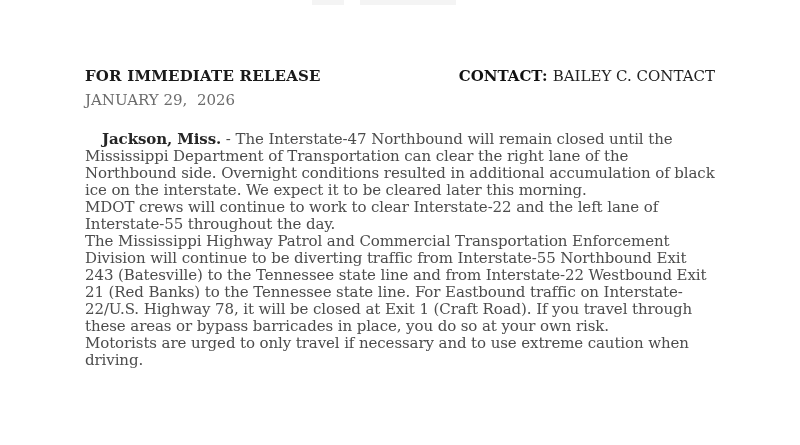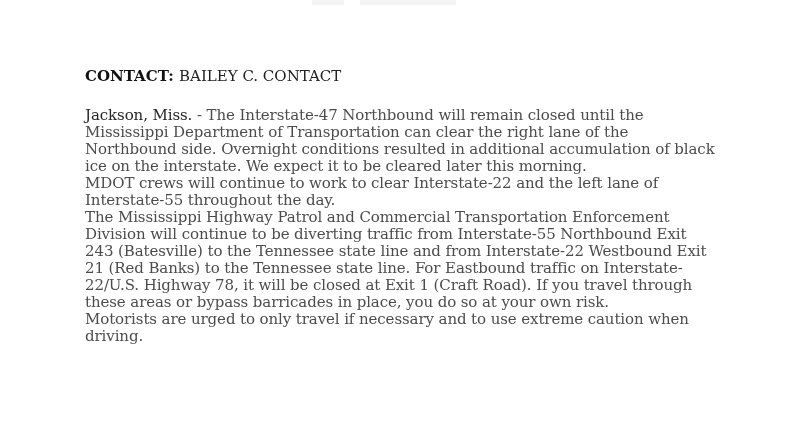--- a/index.html
+++ b/index.html
@@ -72,33 +72,38 @@
   }
   .body-copy { margin-top: 22px; }
   .para {
     font-size: 15px;
     line-height: 17px;
     color: #4c4c4c;
     letter-spacing: -0.1px;
   }
   .para + .para { }
   .lead-in {
-    font-weight: normal;
+    font-weight: bold;
     color: #262626;
+    margin-left: 17px;
   }
 </style>
 </head>
 <body>
 
 <div class="artifact-strip strip-1"></div>
 <div class="artifact-strip strip-2"></div>
 
 <div class="page">
 
   <div class="header-row">
+    <div class="header-left">
+      <div class="release-label">FOR IMMEDIATE RELEASE</div>
+      <div class="date-line">JANUARY 29,  2026</div>
+    </div>
     <div class="header-right">
       <div class="contact-line"><span class="hdr-label">CONTACT</span><span class="hdr-colon">: </span><span>BAILEY C. CONTACT</span></div>
     </div>
   </div>
 
 
   <div class="body-copy">
     <p class="para"><span class="lead-in">Jackson, Miss.</span><span> - The Interstate-47 Northbound will remain closed until the Mississippi Department of Transportation can clear the right lane of the Northbound side. Overnight conditions resulted in additional accumulation of black ice on the interstate. We expect it to be cleared later this morning.</span></p>
     <p class="para">MDOT crews will continue to work to clear Interstate-22 and the left lane of Interstate-55 throughout the day.</p>
     <p class="para">The Mississippi Highway Patrol and Commercial Transportation Enforcement Division will continue to be diverting traffic from Interstate-55 Northbound Exit 243 (Batesville) to the Tennessee state line and from Interstate-22 Westbound Exit 21 (Red Banks) to the Tennessee state line. For Eastbound traffic on Interstate-22/U.S. Highway 78, it will be closed at Exit 1 (Craft Road). If you travel through these areas or bypass barricades in place, you do so at your own risk.</p>

